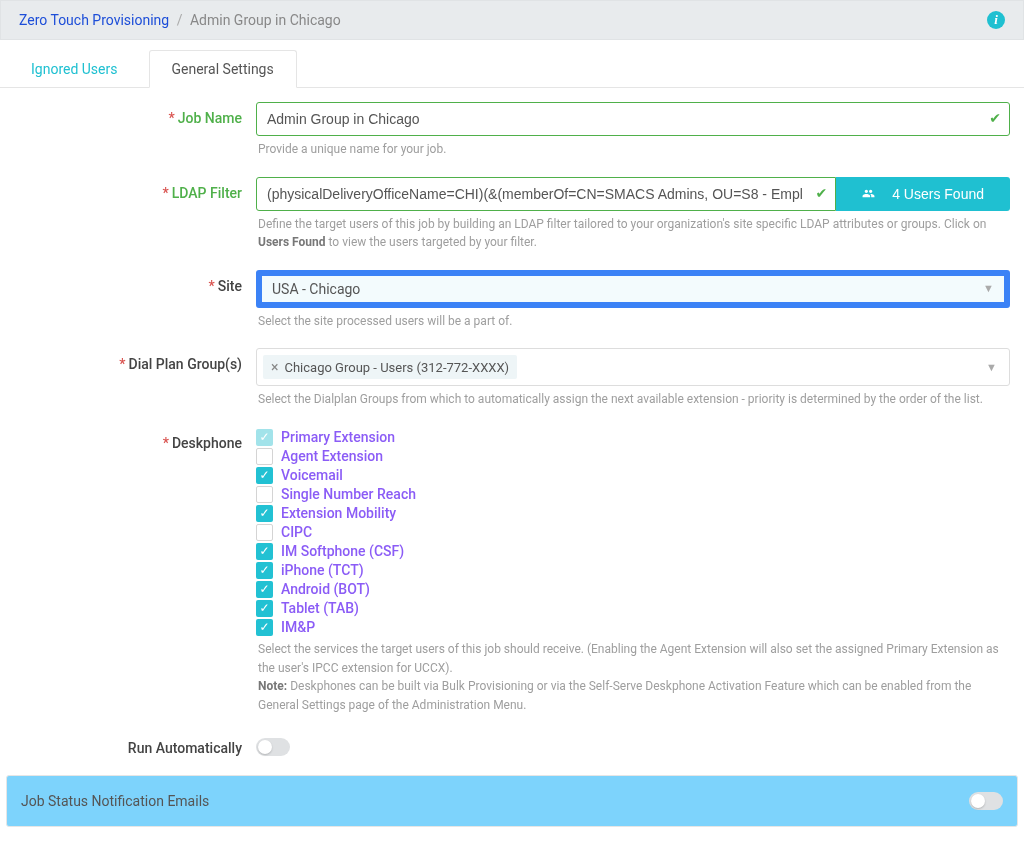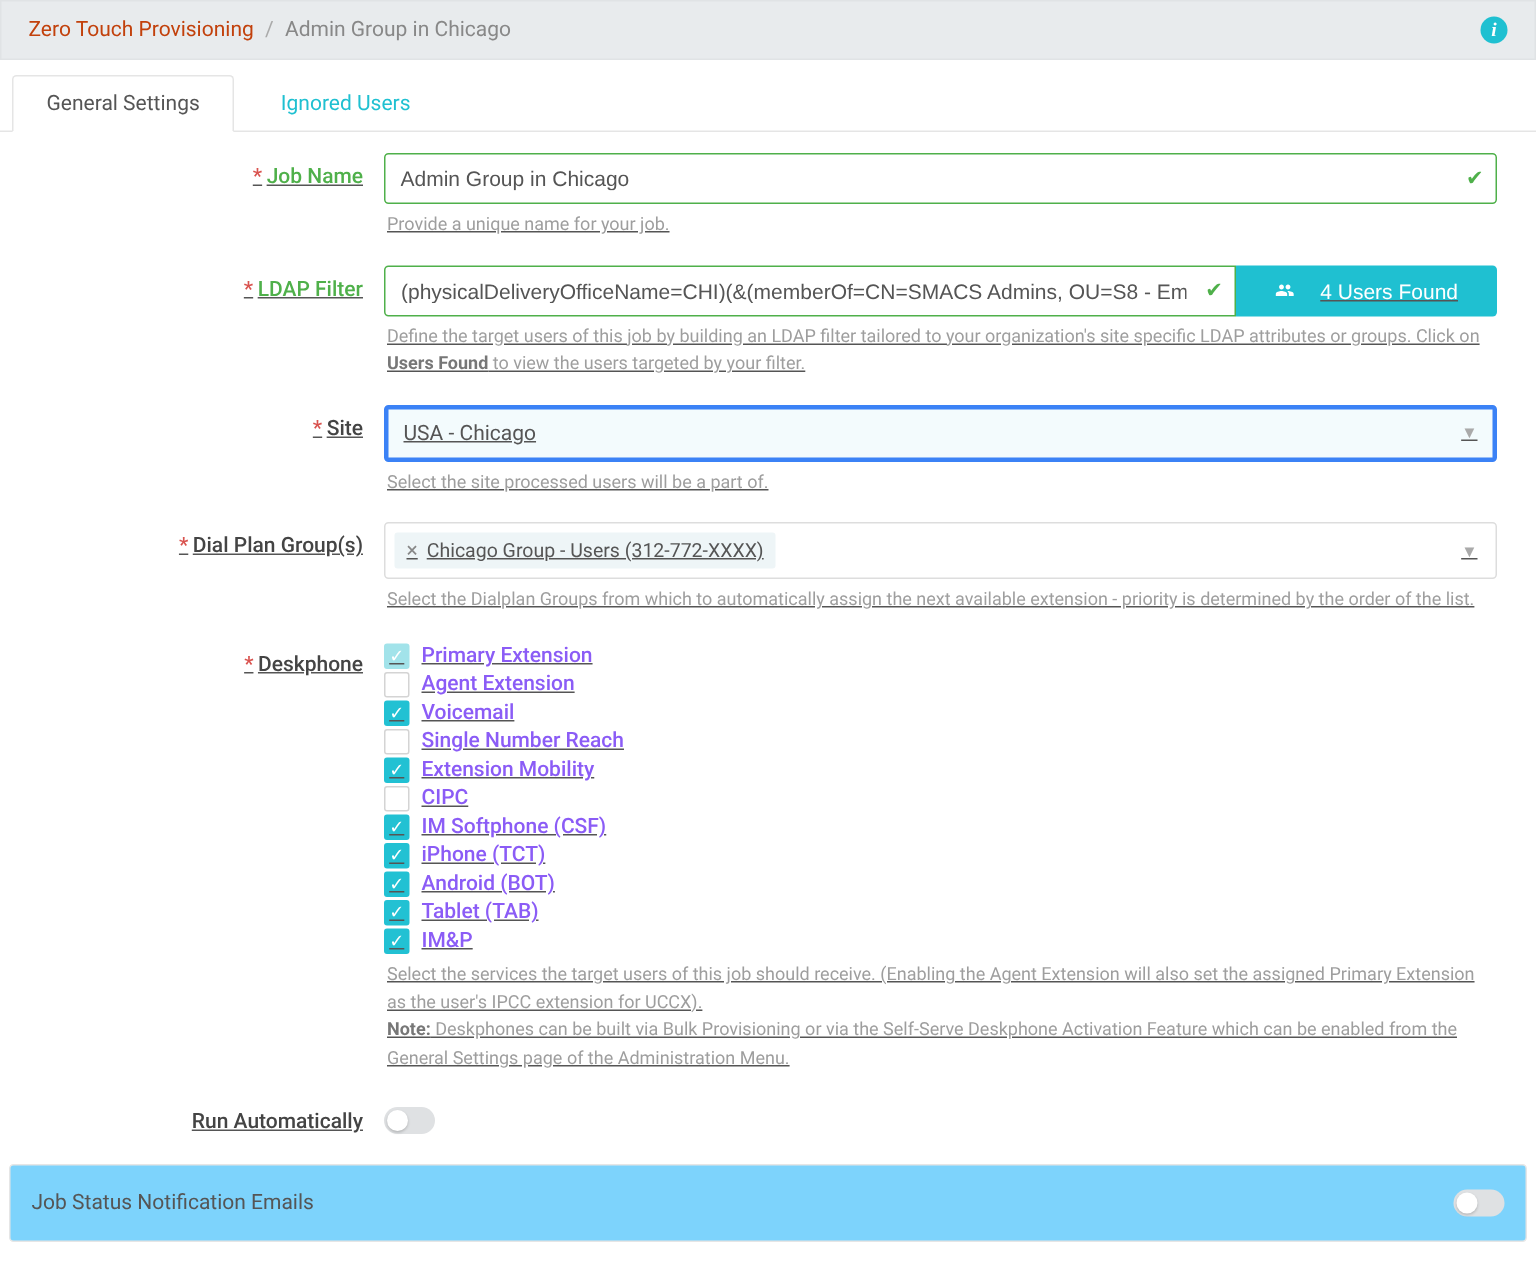--- a/index.html
+++ b/index.html
@@ -12,21 +12,21 @@
   }
   .breadcrumb-bar {
     background: #e8ebed;
     padding: 10px 18px;
     display: flex;
     align-items: center;
     justify-content: space-between;
     border: 1px solid #e0e3e5;
   }
   .breadcrumb { font-size: 14px; color: #888; }
-  .breadcrumb a { color: #c2410c; text-decoration: none; }
+  .breadcrumb a { color: #1d4ed8; text-decoration: none; }
   .breadcrumb .sep { color: #aaa; margin: 0 4px; }
   .info-icon {
     width: 18px; height: 18px; border-radius: 50%;
     background: #1fc0d1; color: #fff; font-weight: bold;
     display: inline-flex; align-items: center; justify-content: center;
     font-size: 13px; font-family: Georgia, serif; font-style: italic;
   }
   .tabs {
     display: flex;
     border-bottom: 1px solid #e5e5e5;
@@ -43,21 +43,21 @@
     margin-bottom: -1px;
     margin-left: 8px;
   }
   .tab.active {
     color: #555;
     border-color: #e5e5e5;
     border-bottom: 1px solid #fff;
     border-radius: 3px 3px 0 0;
     background: #fff;
   }
-  .form { padding: 14px 20px 6px 8px; text-decoration: underline; }
+  .form { padding: 14px 8px 6px 8px; }
   .row { display: flex; align-items: flex-start; margin-bottom: 4px; }
   .label-col {
     width: 248px; text-align: right;
     padding: 8px 14px 0 0; font-size: 14px; color: #444; font-weight: 500;
   }
   .req { color: #d9534f; margin-right: 3px; }
   .label-green { color: #4fb04a; font-weight: 500; }
   .field-col { flex: 1; padding-right: 6px; }
   .help { font-size: 12px; color: #9e9e9e; margin: 4px 0 14px 2px; line-height: 1.55; }
   .help strong { color: #777; }
@@ -72,21 +72,21 @@
   }
   .ldap-row .ldap-wrap { display: flex; width:100%; }
   .ldap-wrap .input-wrap { flex: 1; }
   .ldap-wrap .input-text { border-top-right-radius: 0; border-bottom-right-radius: 0; }
   .users-found-btn {
     background: #1fc0d1; color: #fff; border:none; padding: 0 26px;
     font-size: 14px; display:flex; align-items:center; gap:17px;
     border-radius: 0 3px 3px 0; cursor:pointer; height:34px;
   }
   .select-box {
-    width:100%; min-height: 38px; border:3px solid #3b82f6; border-radius:3px;
+    width:100%; min-height: 38px; border:6px solid #3b82f6; border-radius:3px;
     background: #f3fbfd; display:flex; align-items:center; justify-content:space-between;
     padding: 5px 10px; font-size:14px; color:#555;
   }
   .select-box .caret { color:#aaa; font-size:11px; }
   .multi-select {
     width:100%; min-height: 38px; border:1px solid #ddd; border-radius:3px;
     background:#fff; display:flex; align-items:center; justify-content:space-between;
     padding:5px 6px;
   }
   .chip {
@@ -126,22 +126,22 @@
 <div class="breadcrumb-bar">
   <div class="breadcrumb">
     <a href="#">Zero Touch Provisioning</a>
     <span class="sep">/</span>
     <span>Admin Group in Chicago</span>
   </div>
   <span class="info-icon">i</span>
 </div>
 
 <div class="tabs">
+  <div class="tab">Ignored Users</div>
   <div class="tab active">General Settings</div>
-  <div class="tab">Ignored Users</div>
 </div>
 
 <div class="form">
 
   <div class="row">
     <div class="label-col">
       <span class="req">*</span><span class="label-green">Job Name</span>
     </div>
     <div class="field-col">
       <div class="input-wrap">

